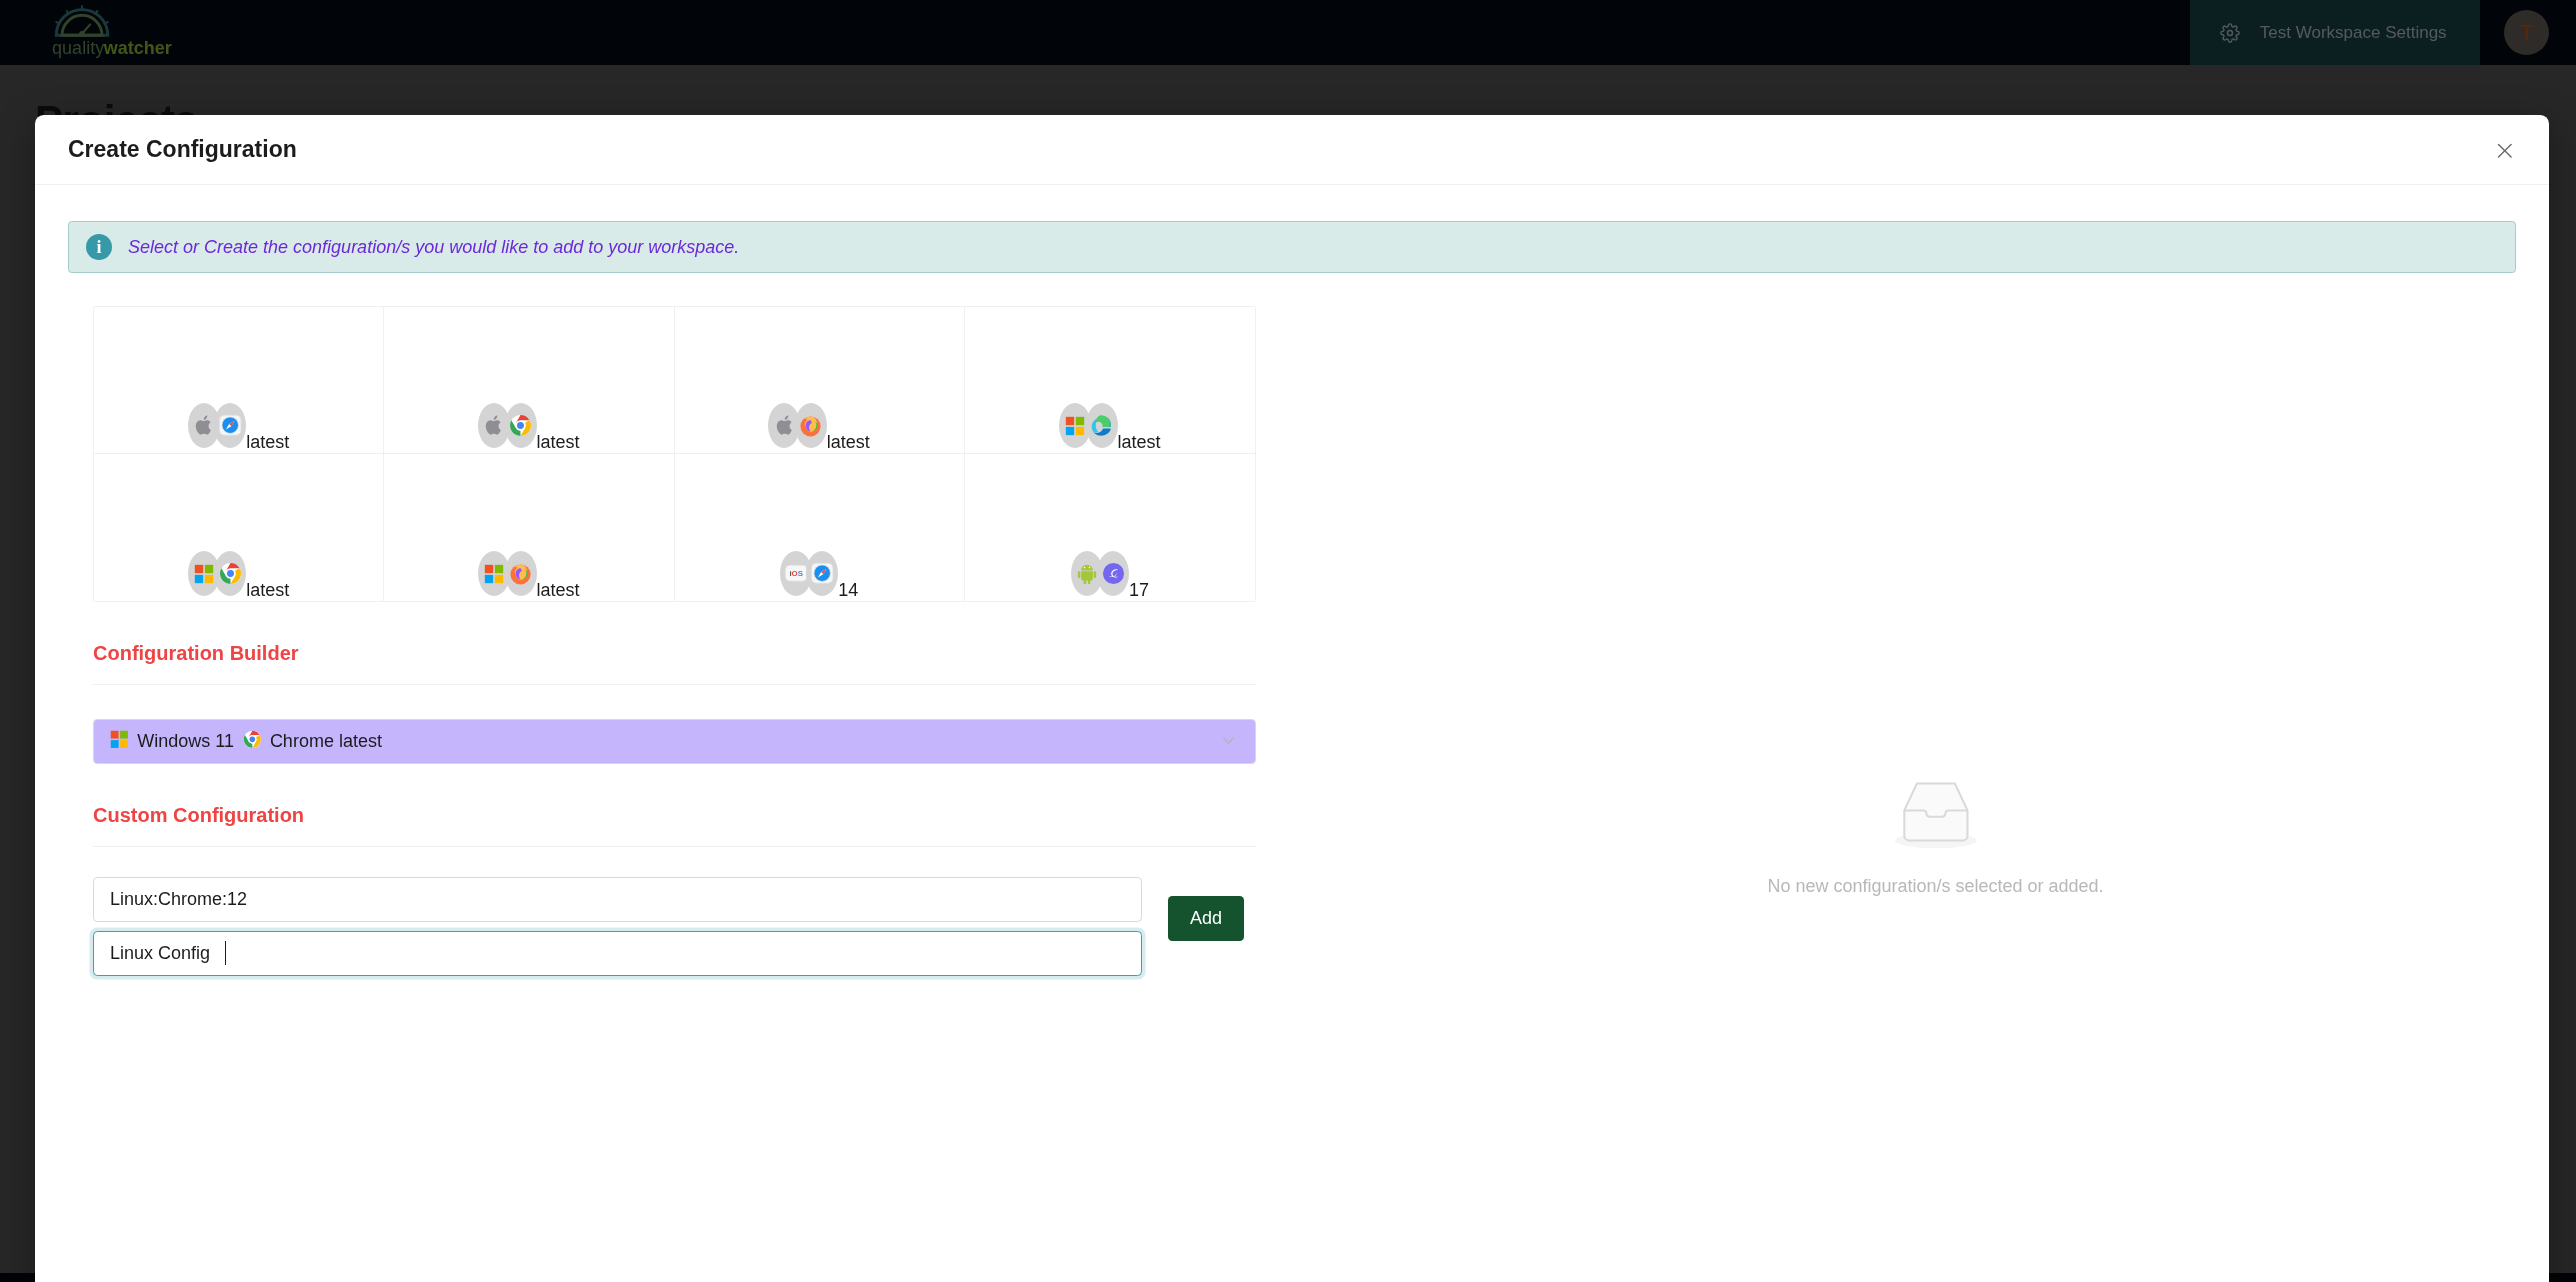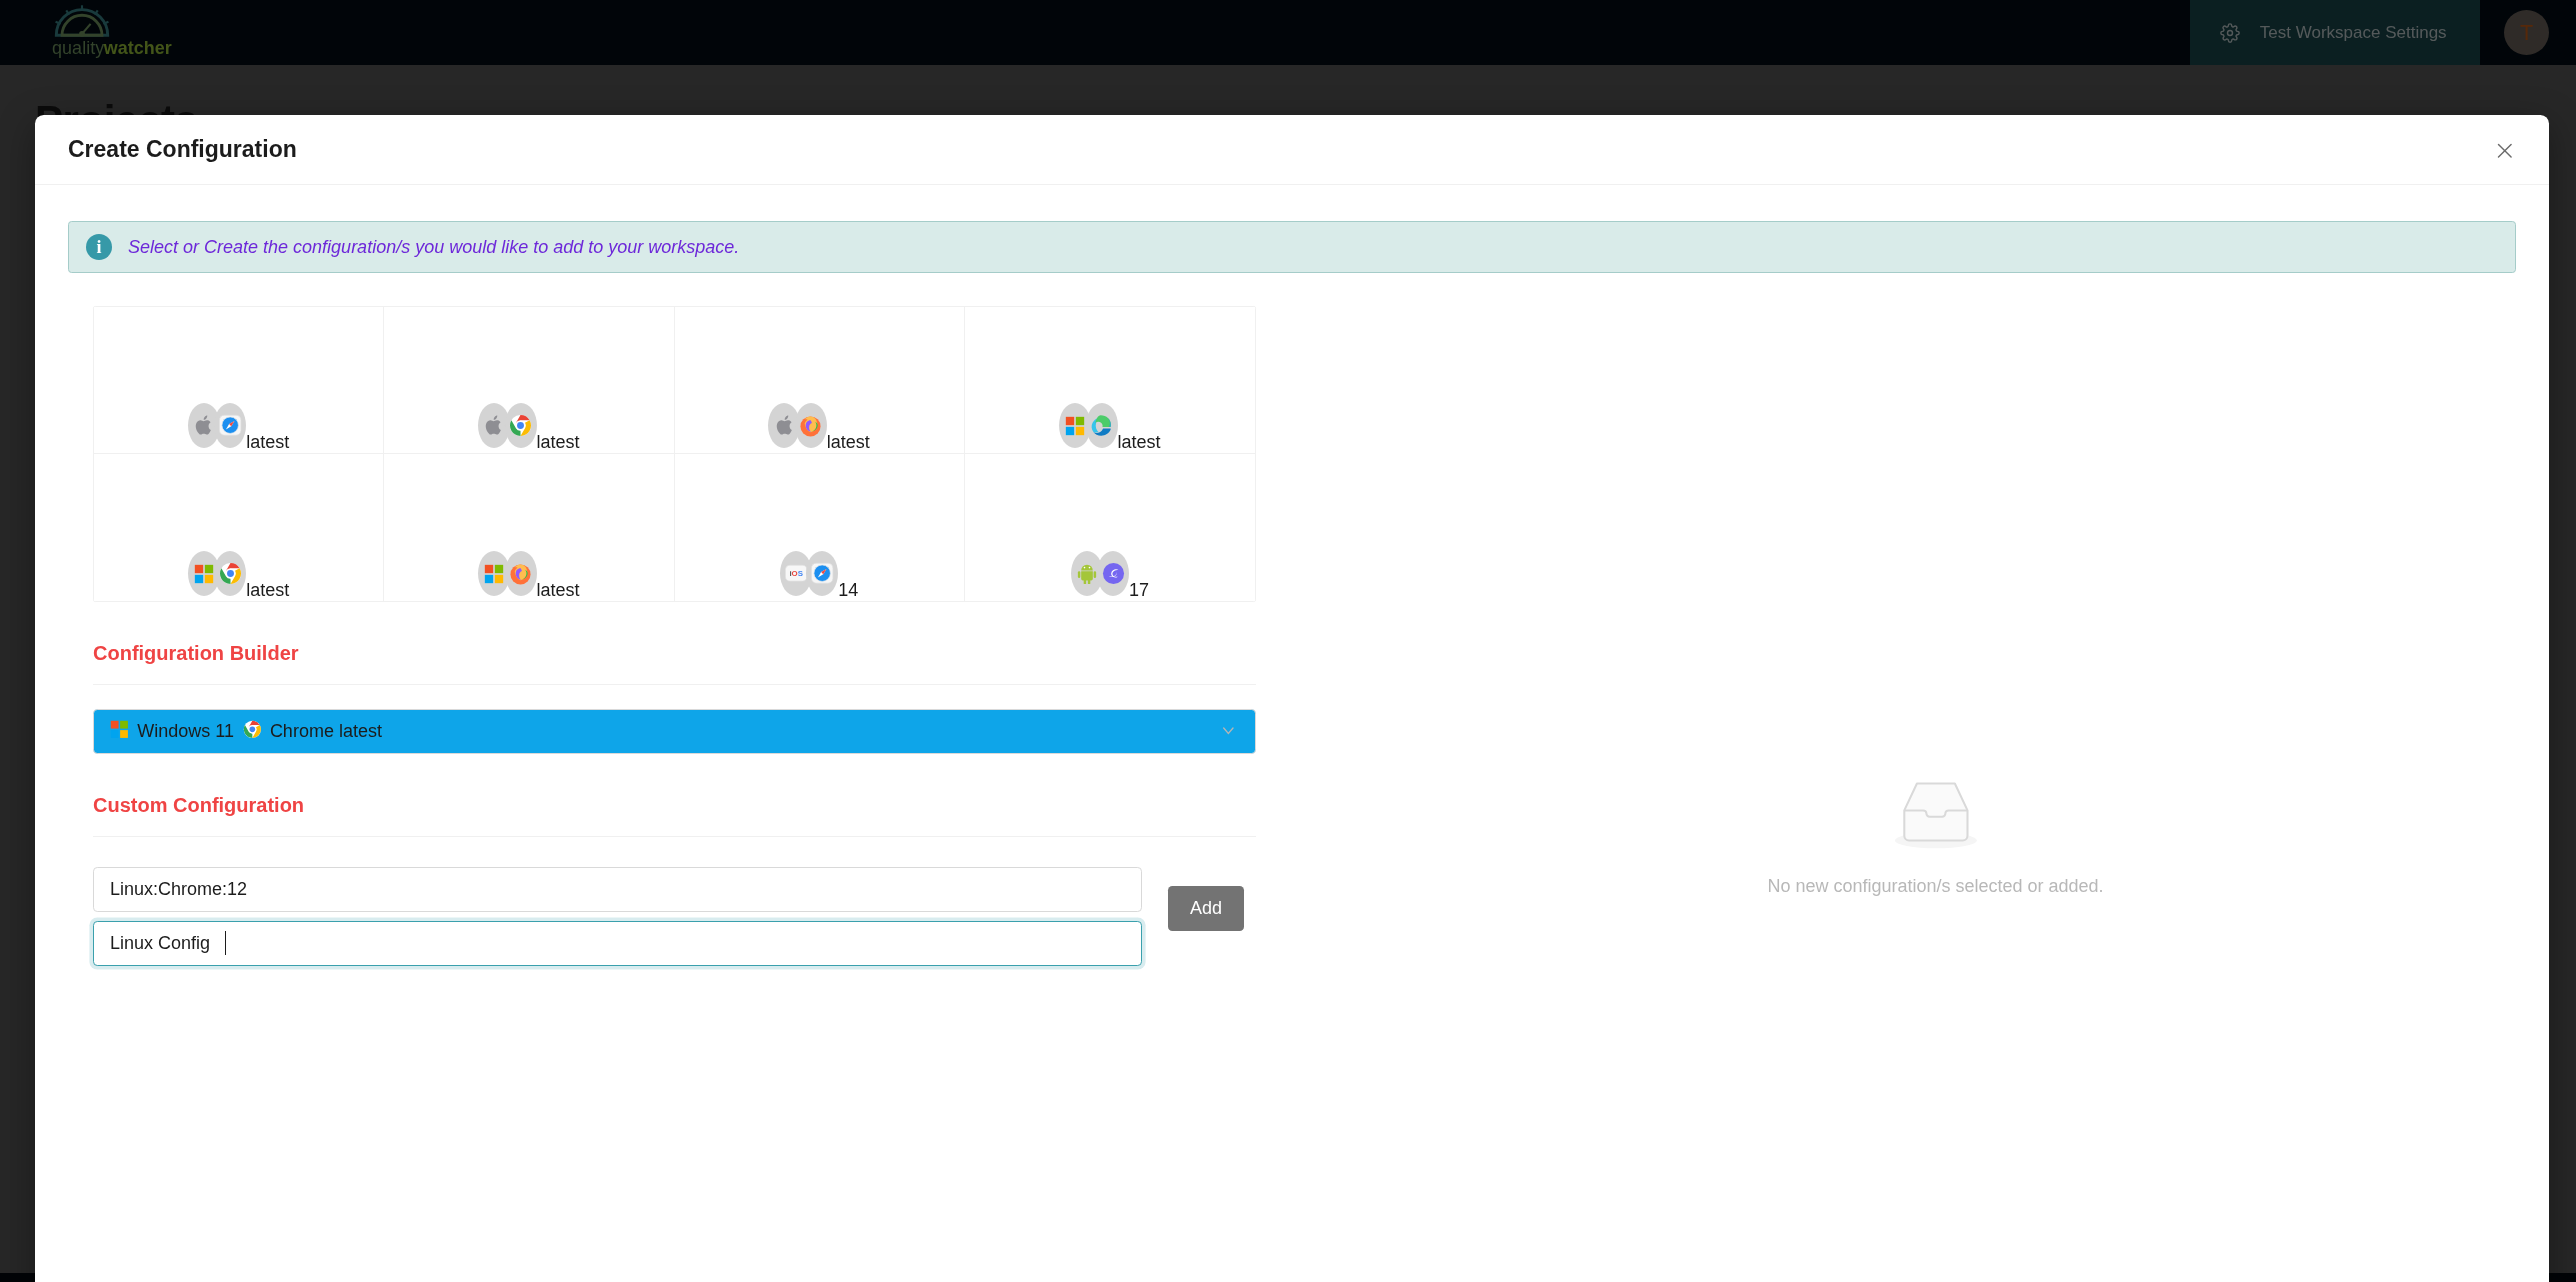--- a/index.html
+++ b/index.html
@@ -247,28 +247,28 @@
     padding-bottom: 18.7px;
   }
   .section-rule {
     height: 1.4px;
     background: #f0f0f0;
     width: 100%;
   }
 
   
   #builder-select {
-    margin-top: 24px;
+    margin-top: 34px;
     height: 45px;
     border: 1.4px solid #d9d9d9;
     border-radius: 4.3px;
     display: flex;
     align-items: center;
     padding: 0 17px 0 16px;
-    background: #0ea5e9;
+    background: #c4b5fd;
     cursor: pointer;
   }
   #builder-select-value {
     display: flex;
     align-items: center;
     gap: 8.6px;
     font-size: 18px;
     color: #1c1c1c;
   }
   #builder-select-caret {
@@ -307,21 +307,21 @@
     left: 132px;
     top: 10px;
     width: 1.4px;
     height: 24.4px;
     background: #1c1c1c;
   }
   #add-button {
     width: 76px;
     height: 45px;
     margin-top: 18.7px;
-    background: #737373;
+    background: #14532d;
     color: #ffffff;
     font-size: 18px;
     border: none;
     border-radius: 4.3px;
     cursor: pointer;
     font-family: "Liberation Sans", sans-serif;
   }
 
   
   #empty-state {

